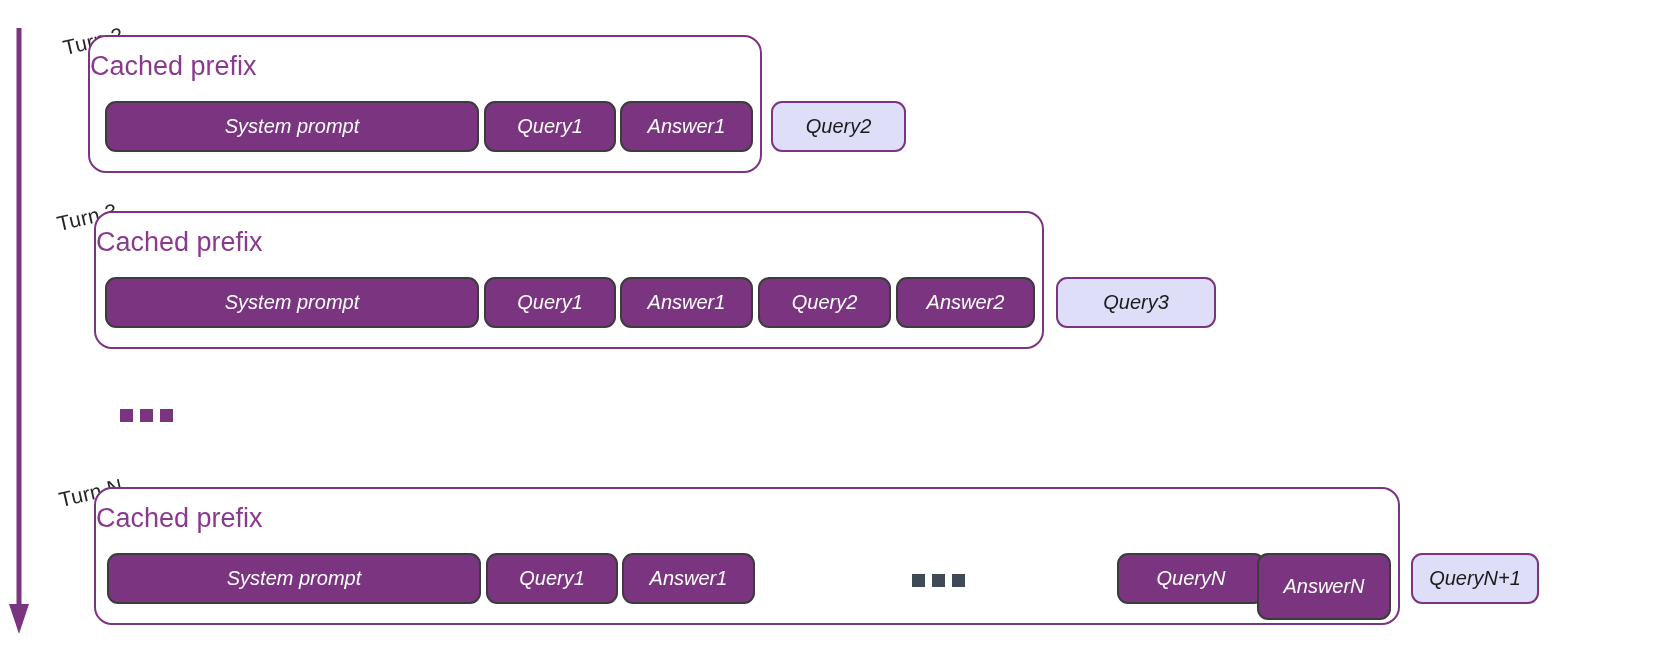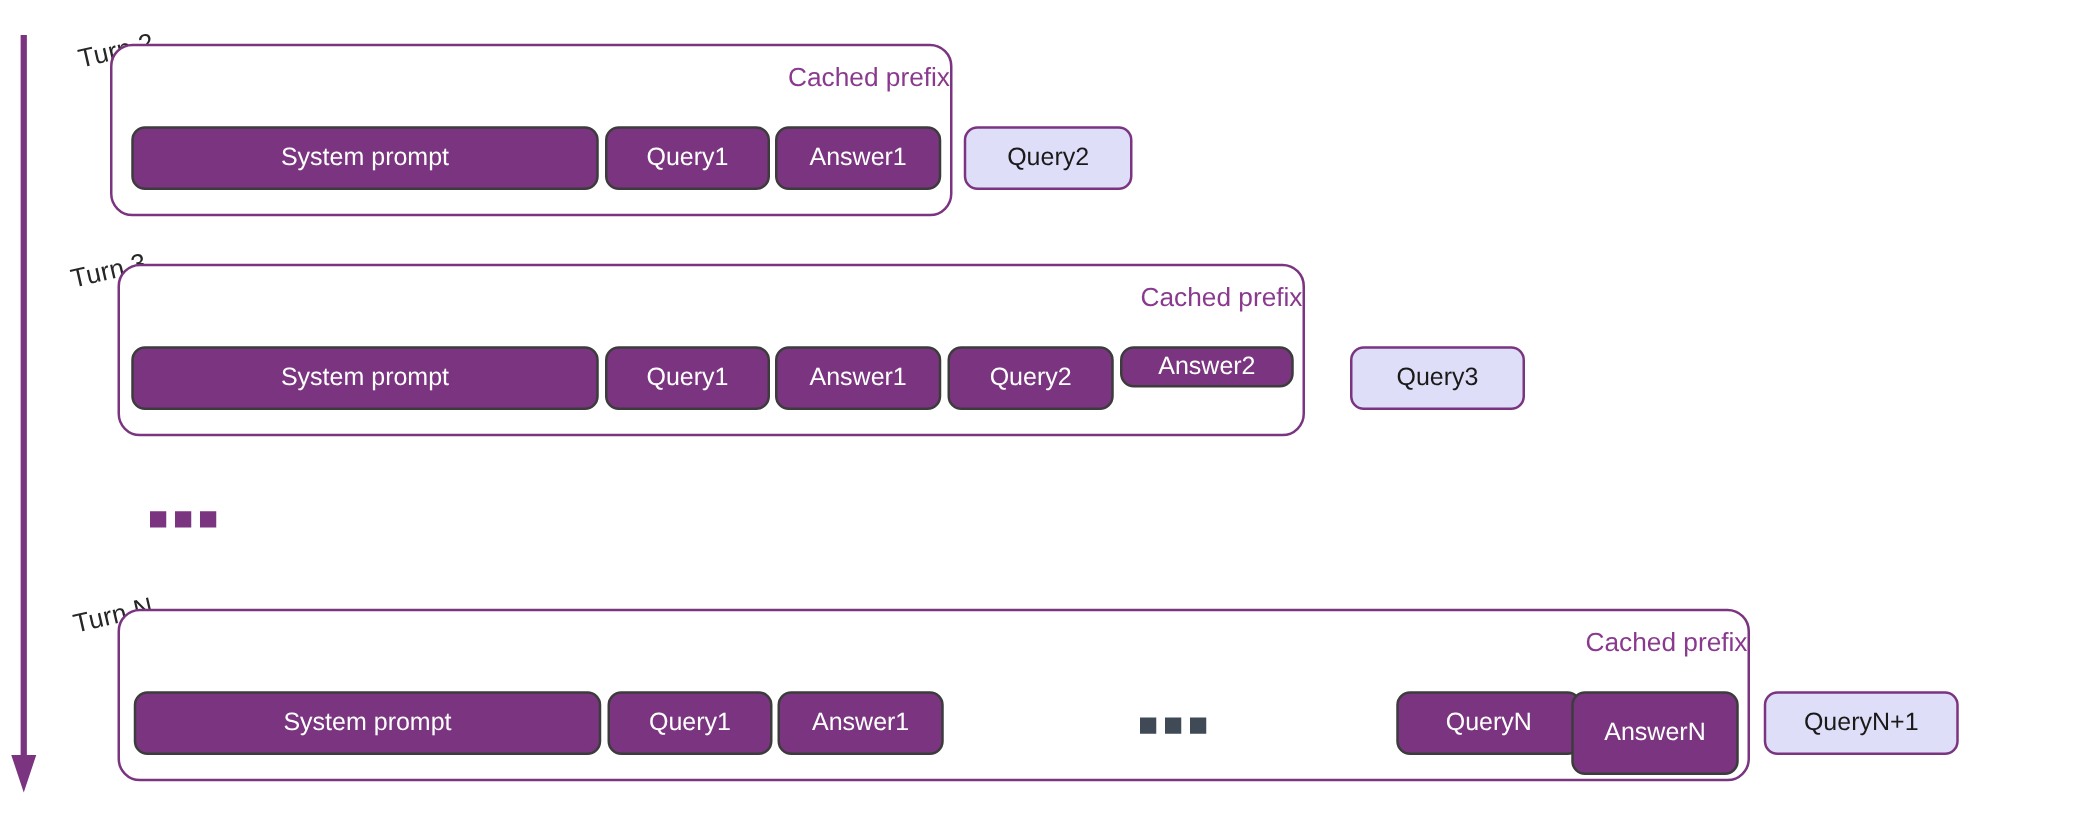--- a/index.html
+++ b/index.html
@@ -43,36 +43,37 @@
     position: absolute;
     border: 2.5px solid #7B3580;
     border-radius: 18px;
     background: #ffffff;
     box-sizing: border-box;
   }
   .prefix-title {
     position: absolute;
     left: 0;
     right: 0;
-    text-align: right;
+    text-align: left;
     color: #8A3A8E;
-    font-size: 21px;
+    font-size: 27px;
     white-space: nowrap;
   }
 
   
   .chip {
     position: absolute;
     box-sizing: border-box;
     border-radius: 11px;
     display: flex;
     align-items: center;
     justify-content: center;
     font-size: 20px;
     white-space: nowrap;
+    font-style: italic;
   }
   .chip.filled {
     background: #7B3580;
     border: 2.5px solid #3C3C3C;
     color: #ffffff;
   }
   .chip.pending {
     background: #DEDEF8;
     border: 2.5px solid #7B3580;
     color: #1A1A1A;
@@ -117,22 +118,22 @@
   <div class="turn-label" style="left:60px; top:212px;">Turn 3</div>
 
   <div class="prefix-box" style="left:94px; top:211px; width:950px; height:138px;">
     <div class="prefix-title" style="top:14px;">Cached prefix</div>
   </div>
 
   <div class="chip filled" style="left:105px; top:277px; width:374px; height:51px;">System prompt</div>
   <div class="chip filled" style="left:484px; top:277px; width:132px; height:51px;">Query1</div>
   <div class="chip filled" style="left:620px; top:277px; width:133px; height:51px;">Answer1</div>
   <div class="chip filled" style="left:758px; top:277px; width:133px; height:51px;">Query2</div>
-  <div class="chip filled" style="left:896px; top:277px; width:139px; height:33px;">Answer2</div>
-  <div class="chip pending" style="left:1080px; top:277px; width:140px; height:51px;">Query3</div>
+  <div class="chip filled" style="left:896px; top:277px; width:139px; height:51px;">Answer2</div>
+  <div class="chip pending" style="left:1056px; top:277px; width:160px; height:51px;">Query3</div>
 
   <div class="ellipsis purple" style="left:120px; top:409px;">
     <i></i>
     <i></i>
     <i></i>
   </div>
 
   <div class="turn-label" style="left:62px; top:488px;">Turn N</div>
 
   <div class="prefix-box" style="left:94px; top:487px; width:1306px; height:138px;">
@@ -144,15 +145,15 @@
   <div class="chip filled" style="left:622px; top:553px; width:133px; height:51px;">Answer1</div>
 
   <div class="ellipsis dark" style="left:912px; top:574px;">
     <i></i>
     <i></i>
     <i></i>
   </div>
 
   <div class="chip filled" style="left:1117px; top:553px; width:148px; height:51px;">QueryN</div>
   <div class="chip filled" style="left:1257px; top:553px; width:134px; height:67px;">AnswerN</div>
-  <div class="chip pending" style="left:1411px; top:553px; width:156px; height:51px;text-align:right;">QueryN+1</div>
+  <div class="chip pending" style="left:1411px; top:553px; width:128px; height:51px;text-align:right;">QueryN+1</div>
 
 </div>
 
 </body></html>

